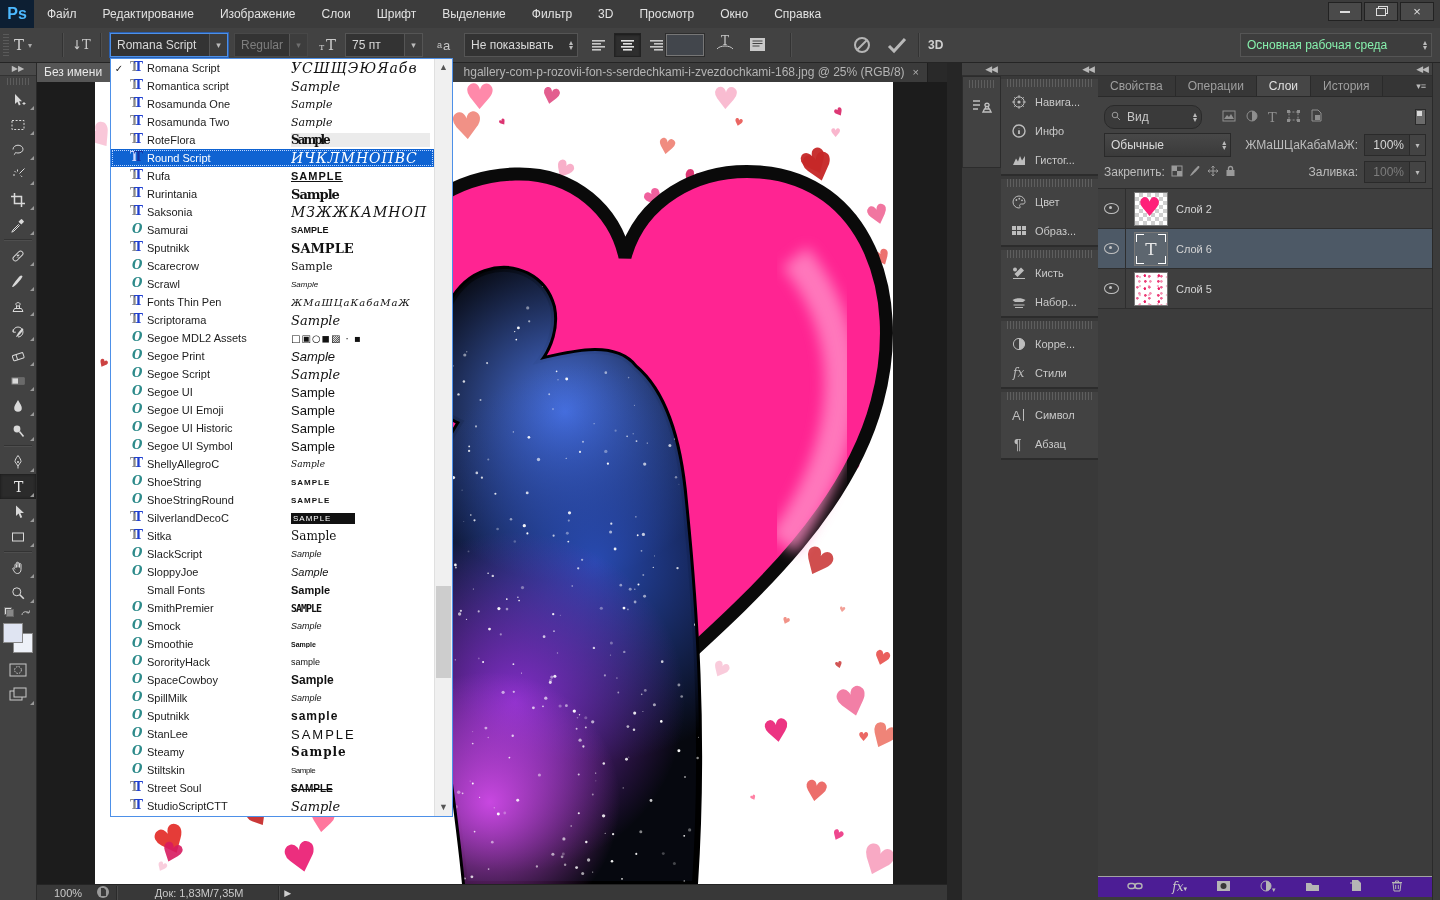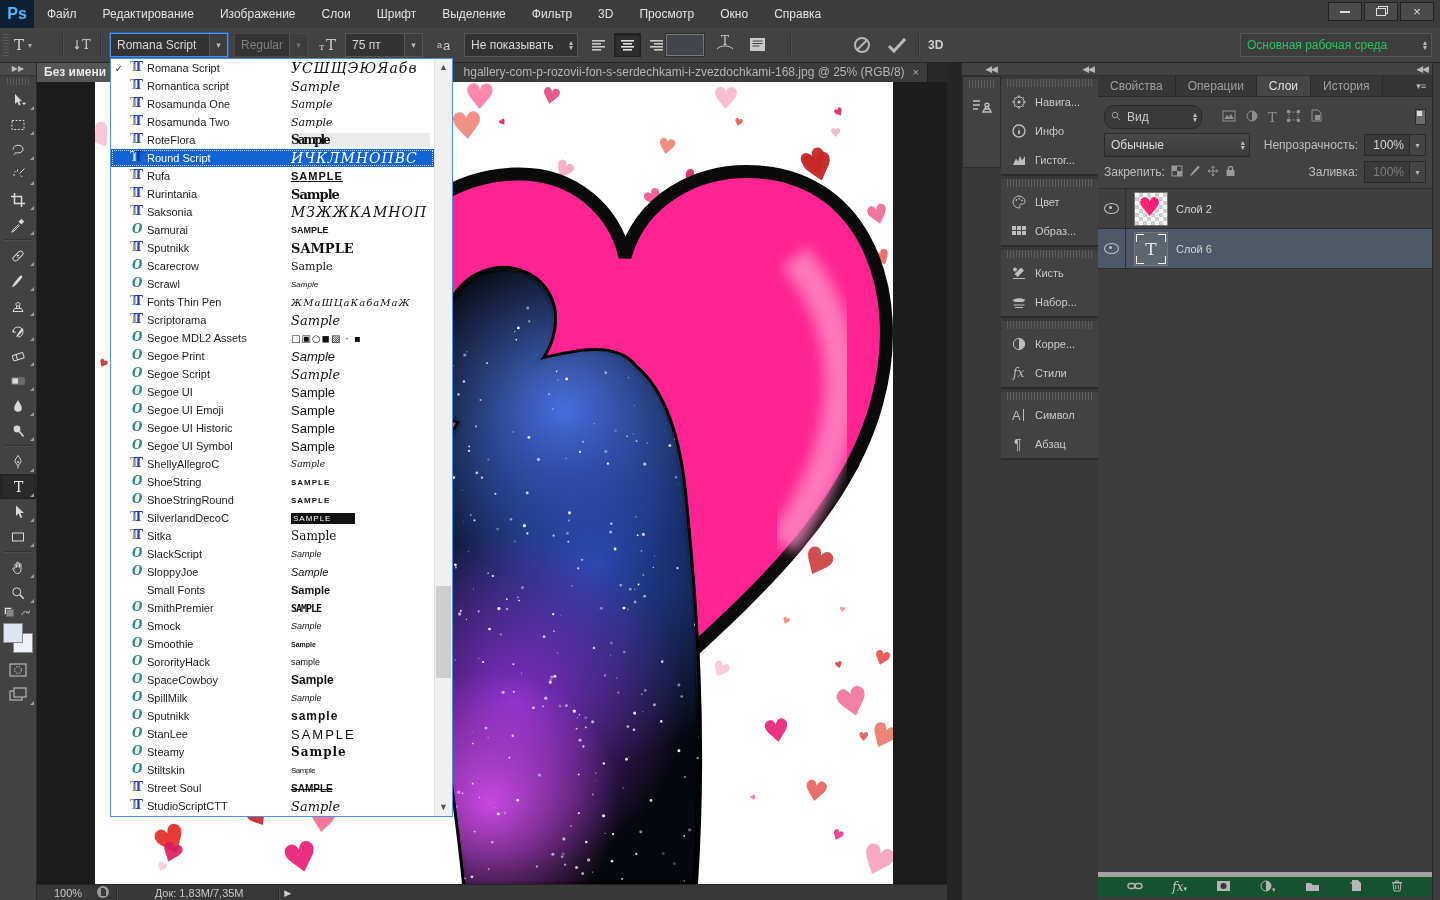--- a/index.html
+++ b/index.html
@@ -136,21 +136,21 @@
   .lthumb{width:34px;height:34px;margin:0 8px;border:1px solid #777;box-sizing:border-box;position:relative;overflow:hidden;}
   .checker{background:#fff;background-image:linear-gradient(45deg,#cfcfcf 25%,transparent 25%,transparent 75%,#cfcfcf 75%),linear-gradient(45deg,#cfcfcf 25%,transparent 25%,transparent 75%,#cfcfcf 75%);background-size:8px 8px;background-position:0 0,4px 4px;}
   .lname{font-size:11px;color:#d4d4d4;}
   .tthumb{background:#5d666f;display:flex;align-items:center;justify-content:center;color:#e8e8e8;font-family:"DejaVu Serif",serif;font-size:17px;}
   .tcorners i{position:absolute;width:7px;height:7px;border:1px solid #fff;}
   .tcorners i:nth-child(1){left:1px;top:1px;border-right:none;border-bottom:none;}
   .tcorners i:nth-child(2){right:1px;top:1px;border-left:none;border-bottom:none;}
   .tcorners i:nth-child(3){left:1px;bottom:1px;border-right:none;border-top:none;}
   .tcorners i:nth-child(4){right:1px;bottom:1px;border-left:none;border-top:none;}
   .speckles{background:#fff;background-image:radial-gradient(circle at 20% 30%,#f06292 1px,transparent 1.6px),radial-gradient(circle at 70% 20%,#e91e63 1px,transparent 1.6px),radial-gradient(circle at 40% 70%,#f48fb1 1px,transparent 1.6px),radial-gradient(circle at 80% 60%,#ec407a 1px,transparent 1.6px),radial-gradient(circle at 55% 45%,#f8bbd0 1px,transparent 1.6px);background-size:12px 11px,14px 13px,11px 12px,13px 14px,9px 9px;}
-  #lfooter{position:absolute;left:0;bottom:3px;width:334px;height:20px;background:#14532d;border-top:5px solid #a3a3a3;display:flex;align-items:center;justify-content:space-evenly;color:#b5b5b5;}
+  #lfooter{position:absolute;left:0;bottom:3px;width:334px;height:20px;background:#4c1d95;border-top:1px solid #a3a3a3;display:flex;align-items:center;justify-content:space-evenly;color:#b5b5b5;}
   #rightstrip{left:1432px;top:62px;width:8px;height:838px;background:#3c3c3c;border-left:1px solid #2a2a2a;}
   .fxtext{font-style:italic;font-family:"DejaVu Serif",serif;color:#c9c9c9;}
   .switch{width:9px;height:14px;background:#6b6b6b;border:1px solid #2a2a2a;position:relative;}
   .switch:after{content:"";position:absolute;left:1px;top:1px;width:5px;height:5px;background:#d9d9d9;}
 </style>
 </head>
 <body>
 
 <div id="menubar" class="abs">
   <div id="pslogo">Ps</div>
@@ -299,21 +299,21 @@
     <svg width="22" height="20" viewBox="0 0 22 20">
         <path d="M3 11l5 5L19 4" stroke="#b9b9b9" stroke-width="3" fill="none"></path>
       </svg>
   </div>
   <div class="ob" style="left:918px;">
       <div class="obsep"></div>
     </div>
   <div class="ob" style="left:928px;color:#cfcfcf;font-weight:bold;">3D</div>
   <div class="ob" style="left:1240px;">
     <div class="combo" style="width:190px;background:#3d3d3d;">
-      <span class="cval" style="flex:1;color:#22c55e;">Основная рабочая среда</span>
+      <span class="cval" style="flex:1;color:#86efac;">Основная рабочая среда</span>
       <span class="updn">
           <span>▴</span>
           <span>▾</span>
         </span>
     </div>
   </div>
 </div>
 
 <div id="toolbar" class="abs">
   <div class="thead">▶▶</div>
@@ -485,21 +485,21 @@
   <div class="tool">
     <svg width="18" height="16" viewBox="0 0 18 16">
         <rect x="1" y="4" width="12" height="9" stroke="#c9c9c9" fill="none"></rect>
         <rect x="5" y="1" width="12" height="9" fill="#424242" stroke="#c9c9c9"></rect>
       </svg>
       <span class="tcorner"></span>
   </div>
 </div>
 
 <div id="tabbar" class="abs">
-  <div class="doctab active" style="width:72px;font-weight:bold;">
+  <div class="doctab active" style="width:72px;">
     <span>Без имени</span>
   </div>
   <div class="doctab inactive" style="width:786px;">
     <span>hgallery-com-p-rozovii-fon-s-serdechkami-i-zvezdochkami-168.jpg @ 25% (RGB/8)</span>
     <span class="tabclose">×</span>
   </div>
 </div>
 
 <div id="pasteboard" class="abs">
   <div id="canvas">
@@ -1518,21 +1518,21 @@
       <span style="margin-left:auto;" class="switch"></span>
     </div>
     <div class="lrow">
       <div class="combo" id="blendsel" style="background:linear-gradient(#484848,#3a3a3a);border-color:#2a2a2a;">
         <span class="cval" style="flex:1;color:#d9d9d9;">Обычные</span>
         <span class="updn">
             <span>▴</span>
             <span>▾</span>
           </span>
       </div>
-      <span class="locklbl" style="margin-left:8px;">Непрозрачность:</span>
+      <span class="locklbl" style="margin-left:8px;">ЖМаШЦаКабаМаЖ:</span>
       <div class="valbox">
         <span class="v">100%</span>
         <span class="carw">▾</span>
       </div>
     </div>
     <div class="lrow">
       <span class="locklbl">Закрепить:</span>
       <span><svg width="12" height="12" viewBox="0 0 12 12">
             <g fill="#9a9a9a">
               <rect x="1" y="1" width="5" height="5"></rect>
@@ -1571,20 +1571,27 @@
         <div class="eyecell">
           <span class="eye"></span>
         </div>
         <div class="lthumb tthumb">T<span class="tcorners">
             <i></i>
             <i></i>
             <i></i>
             <i></i>
           </span></div>
         <span class="lname">Слой 6</span>
+      </div>
+      <div class="layer">
+        <div class="eyecell">
+          <span class="eye"></span>
+        </div>
+        <div class="lthumb speckles"></div>
+        <span class="lname">Слой 5</span>
       </div>
     </div>
   <div id="lfooter">
     <span><svg width="16" height="10" viewBox="0 0 16 10">
           <g stroke="#b5b5b5" fill="none" stroke-width="1.4">
             <rect x="1" y="2.5" width="7" height="5" rx="2.5"></rect>
             <rect x="8" y="2.5" width="7" height="5" rx="2.5"></rect>
           </g>
         </svg></span>
     <span class="fxtext">fx<span style="font-size:7px;">▾</span></span>

